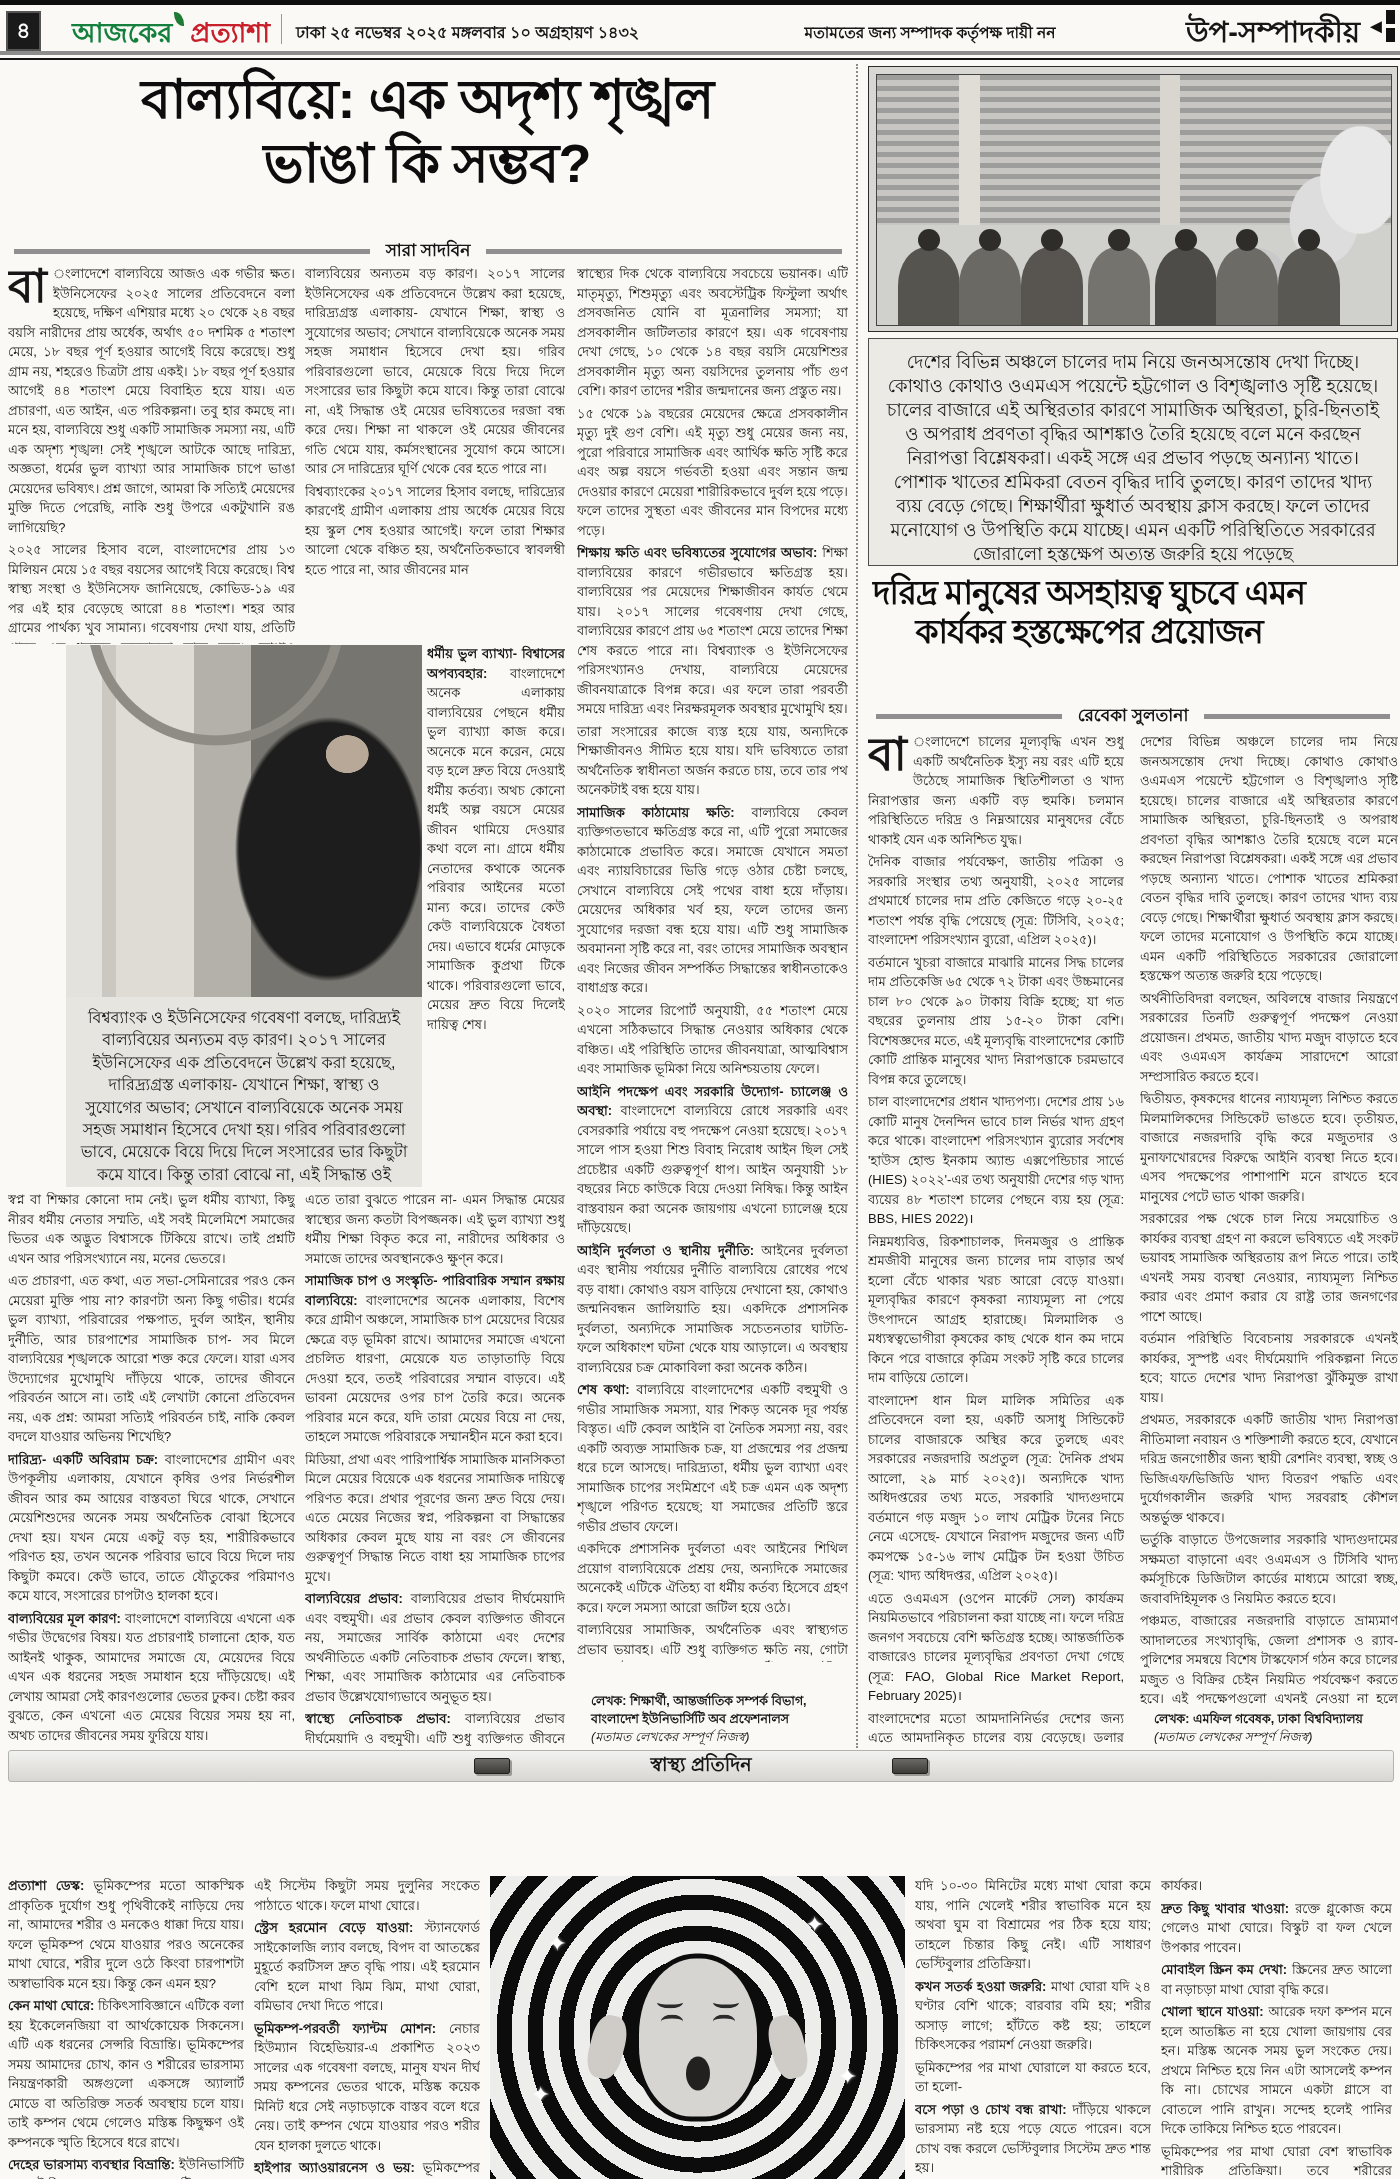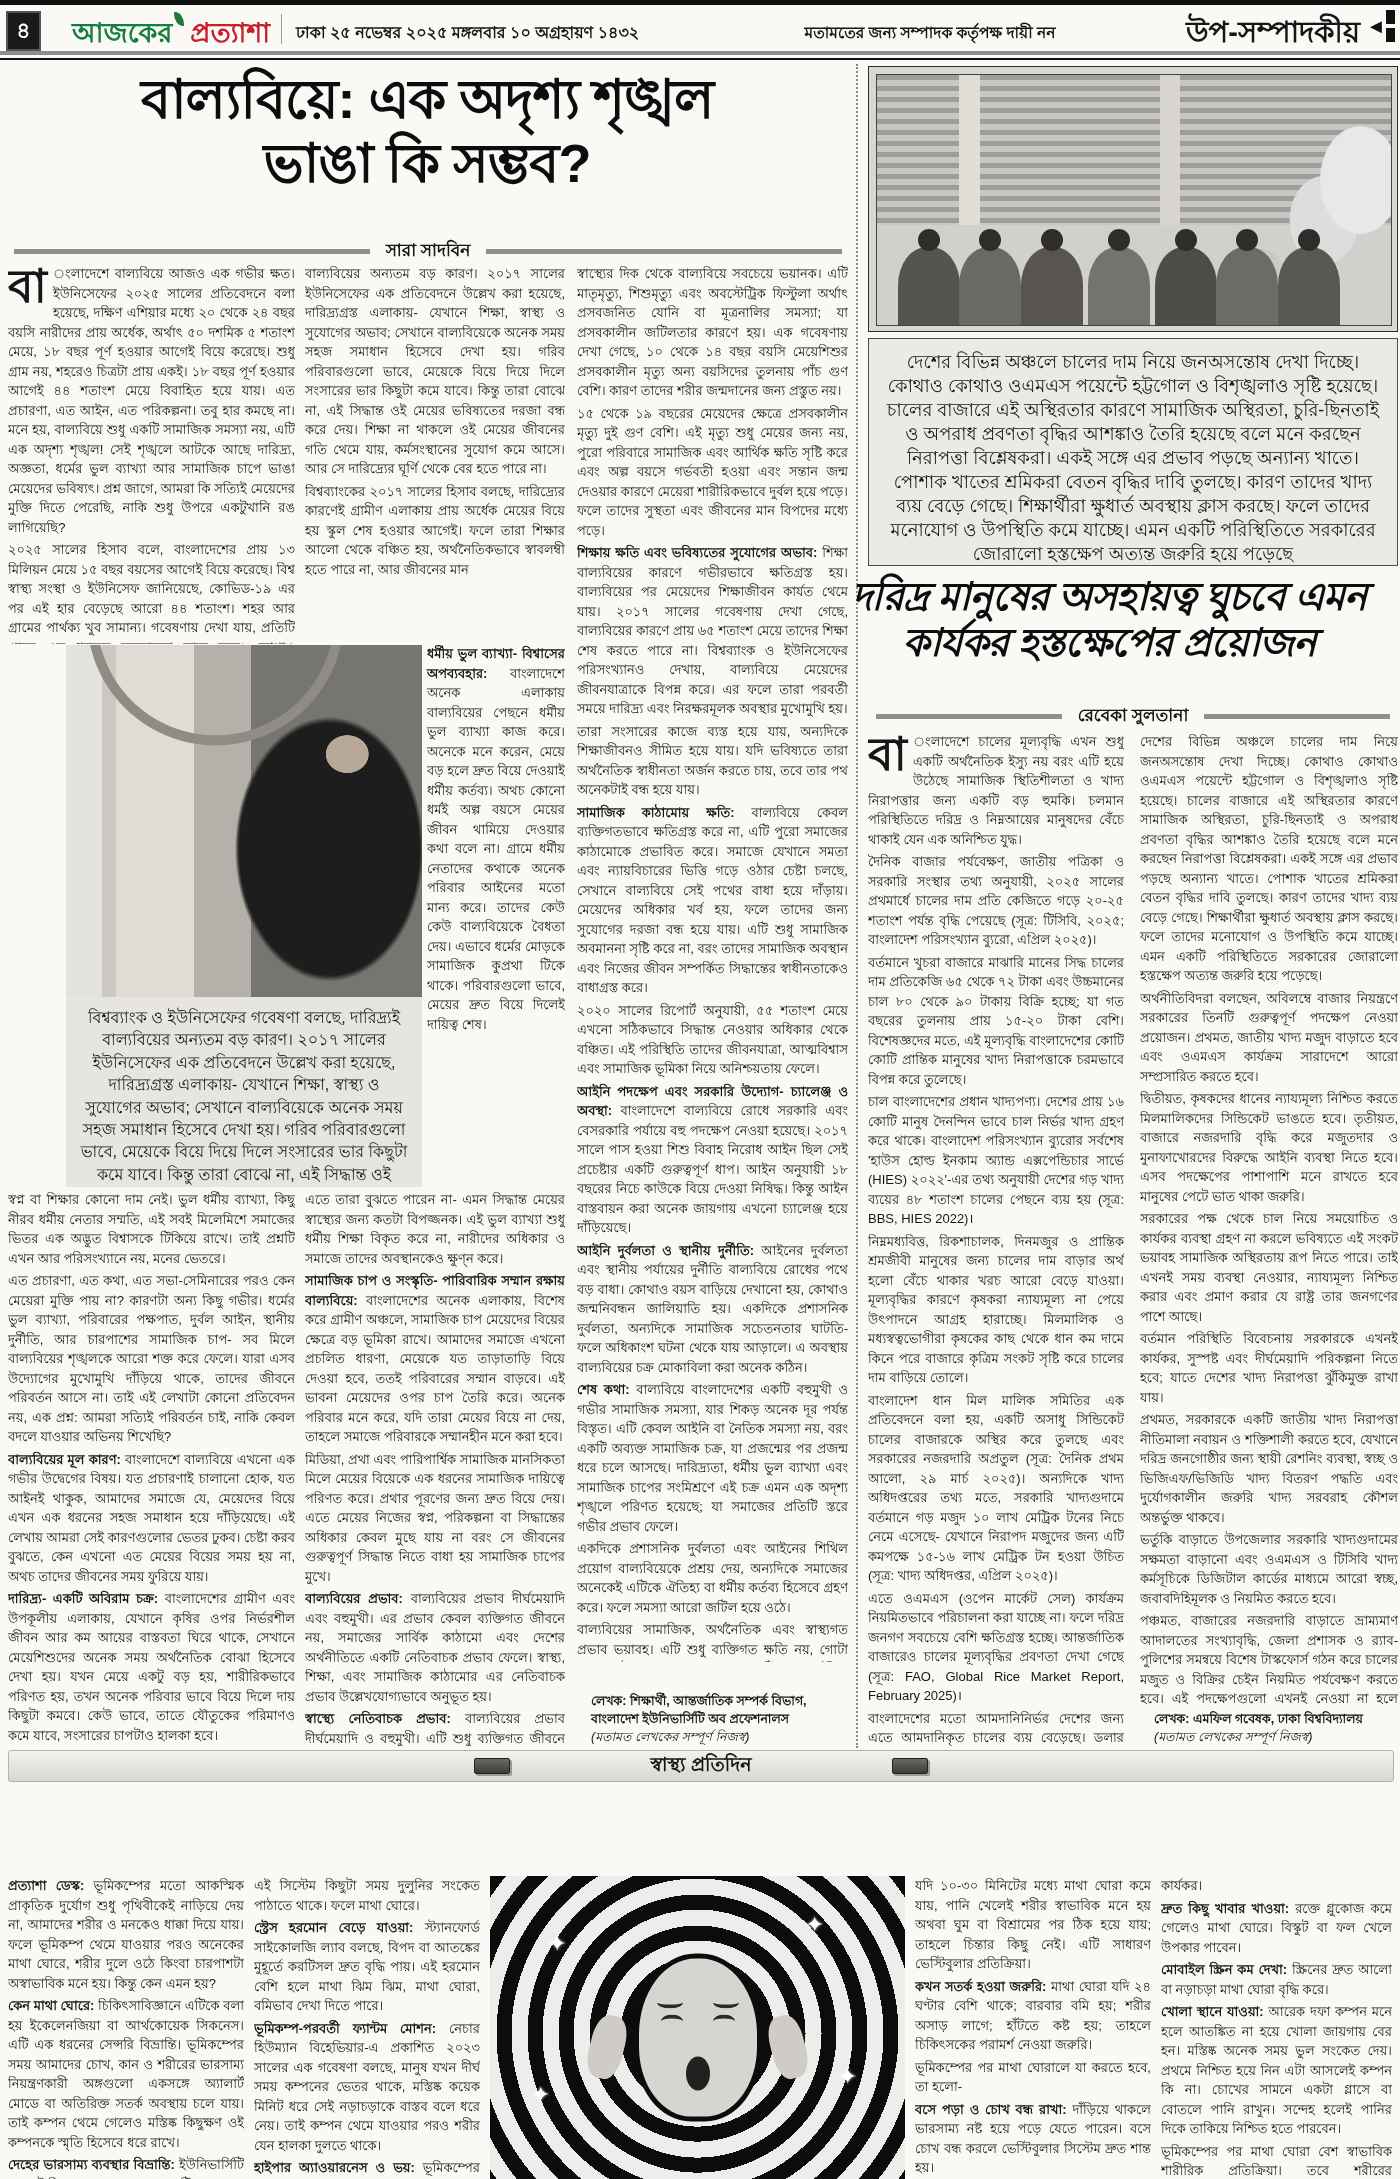--- a/index.html
+++ b/index.html
@@ -117,22 +117,22 @@
     <div class="bodytext" style="height:380px;">
       <p><span class="dropcap">বা</span><span>ংলাদেশে বাল্যবিয়ে আজও এক গভীর ক্ষত। ইউনিসেফের ২০২৫ সালের প্রতিবেদনে বলা হয়েছে, দক্ষিণ এশিয়ার মধ্যে ২০ থেকে ২৪ বছর বয়সি নারীদের প্রায় অর্ধেক, অর্থাৎ ৫০ দশমিক ৫ শতাংশ মেয়ে, ১৮ বছর পূর্ণ হওয়ার আগেই বিয়ে করেছে। শুধু গ্রাম নয়, শহরেও চিত্রটা প্রায় একই। ১৮ বছর পূর্ণ হওয়ার আগেই ৪৪ শতাংশ মেয়ে বিবাহিত হয়ে যায়। এত প্রচারণা, এত আইন, এত পরিকল্পনা। তবু হার কমছে না। মনে হয়, বাল্যবিয়ে শুধু একটি সামাজিক সমস্যা নয়, এটি এক অদৃশ্য শৃঙ্খল! সেই শৃঙ্খলে আটকে আছে দারিদ্র্য, অজ্ঞতা, ধর্মের ভুল ব্যাখ্যা আর সামাজিক চাপে ভাঙা মেয়েদের ভবিষ্যৎ। প্রশ্ন জাগে, আমরা কি সত্যিই মেয়েদের মুক্তি দিতে পেরেছি, নাকি শুধু উপরে একটুখানি রঙ লাগিয়েছি?</span></p>
       <div>
           <p>২০২৫ সালের হিসাব বলে, বাংলাদেশের প্রায় ১৩ মিলিয়ন মেয়ে ১৫ বছর বয়সের আগেই বিয়ে করেছে। বিশ্ব স্বাস্থ্য সংস্থা ও ইউনিসেফ জানিয়েছে, কোভিড-১৯ এর পর এই হার বেড়েছে আরো ৪৪ শতাংশ। শহর আর গ্রামের পার্থক্য খুব সামান্য। গবেষণায় দেখা যায়, প্রতিটি প্রান্তে এক ধরনের অসহায়তা কাজ করে। কোথাও সামাজিক চোখ, কোথাও অভাব, কোথাও ভয়। এত উদ্যোগ, এত প্রচেষ্টা, এত পোস্টার, তবু সফলতা যেন হাতের মুঠোয় আসে না। সমাজ, অর্থনীতি, সংস্কৃতি, সব মিলিয়ে মেয়েরা এখনো বন্দি এক নীরব চক্রে।</p>
         </div>
     </div>
     <div style="height:546px;"></div>
     <div class="bodytext" style="height:556px;">
         <p>স্বপ্ন বা শিক্ষার কোনো দাম নেই। ভুল ধর্মীয় ব্যাখ্যা, কিছু নীরব ধর্মীয় নেতার সম্মতি, এই সবই মিলেমিশে সমাজের ভিতর এক অদ্ভুত বিশ্বাসকে টিকিয়ে রাখে। তাই প্রশ্নটি এখন আর পরিসংখ্যানে নয়, মনের ভেতরে।</p>
         <p>এত প্রচারণা, এত কথা, এত সভা-সেমিনারের পরও কেন মেয়েরা মুক্তি পায় না? কারণটা অন্য কিছু গভীর। ধর্মের ভুল ব্যাখ্যা, পরিবারের পক্ষপাত, দুর্বল আইন, স্থানীয় দুর্নীতি, আর চারপাশের সামাজিক চাপ- সব মিলে বাল্যবিয়ের শৃঙ্খলকে আরো শক্ত করে ফেলে। যারা এসব উদ্যোগের মুখোমুখি দাঁড়িয়ে থাকে, তাদের জীবনে পরিবর্তন আসে না। তাই এই লেখাটা কোনো প্রতিবেদন নয়, এক প্রশ্ন: আমরা সত্যিই পরিবর্তন চাই, নাকি কেবল বদলে যাওয়ার অভিনয় শিখেছি?</p>
+        <p><b>দারিদ্র্য- একটি অবিরাম চক্র: </b>বাংলাদেশের গ্রামীণ এবং উপকূলীয় এলাকায়, যেখানে কৃষির ওপর নির্ভরশীল জীবন আর কম আয়ের বাস্তবতা ঘিরে থাকে, সেখানে মেয়েশিশুদের অনেক সময় অর্থনৈতিক বোঝা হিসেবে দেখা হয়। যখন মেয়ে একটু ব‌ড় হয়, শারীরিকভাবে পরিণত হয়, তখন অনেক পরিবার ভাবে বিয়ে দিলে দায় কিছুটা কমবে। কেউ ভাবে, তাতে যৌতুকের পরিমাণও কমে যাবে, সংসারের চাপটাও হালকা হবে।</p>
         <p><b>বাল্যবিয়ের মূল কারণ: </b>বাংলাদেশে বাল্যবিয়ে এখনো এক গভীর উদ্বেগের বিষয়। যত প্রচারণাই চালানো হোক, যত আইনই থাকুক, আমাদের সমাজে যে, মেয়েদের বিয়ে এখন এক ধরনের সহজ সমাধান হয়ে দাঁড়িয়েছে। এই লেখায় আমরা সেই কারণগুলোর ভেতর ঢুকব। চেষ্টা করব বুঝতে, কেন এখনো এত মেয়ের বিয়ের সময় হয় না, অথচ তাদের জীবনের সময় ফুরিয়ে যায়।</p>
-        <p><b>দারিদ্র্য- একটি অবিরাম চক্র: </b>বাংলাদেশের গ্রামীণ এবং উপকূলীয় এলাকায়, যেখানে কৃষির ওপর নির্ভরশীল জীবন আর কম আয়ের বাস্তবতা ঘিরে থাকে, সেখানে মেয়েশিশুদের অনেক সময় অর্থনৈতিক বোঝা হিসেবে দেখা হয়। যখন মেয়ে একটু ব‌ড় হয়, শারীরিকভাবে পরিণত হয়, তখন অনেক পরিবার ভাবে বিয়ে দিলে দায় কিছুটা কমবে। কেউ ভাবে, তাতে যৌতুকের পরিমাণও কমে যাবে, সংসারের চাপটাও হালকা হবে।</p>
       </div>
   </div>
 
   <div class="abs" style="left:305px;top:264px;width:260px;height:1482px;">
     <div class="bodytext" style="height:380px;">
         <p>বাল্যবিয়ের অন্যতম বড় কারণ। ২০১৭ সালের ইউনিসেফের এক প্রতিবেদনে উল্লেখ করা হয়েছে, দারিদ্র্যগ্রস্ত এলাকায়- যেখানে শিক্ষা, স্বাস্থ্য ও সুযোগের অভাব; সেখানে বাল্যবিয়েকে অনেক সময় সহজ সমাধান হিসেবে দেখা হয়। গরিব পরিবারগুলো ভাবে, মেয়েকে বিয়ে দিয়ে দিলে সংসারের ভার কিছুটা কমে যাবে। কিন্তু তারা বোঝে না, এই সিদ্ধান্ত ওই মেয়ের ভবিষ্যতের দরজা বন্ধ করে দেয়। শিক্ষা না থাকলে ওই মেয়ের জীবনের গতি থেমে যায়, কর্মসংস্থানের সুযোগ কমে আসে। আর সে দারিদ্র্যের ঘূর্ণি থেকে বের হতে পারে না।</p>
         <p>বিশ্বব্যাংকের ২০১৭ সালের হিসাব বলছে, দারিদ্র্যের কারণেই গ্রামীণ এলাকায় প্রায় অর্ধেক মেয়ের বিয়ে হয় স্কুল শেষ হওয়ার আগেই। ফলে তারা শিক্ষার আলো থেকে বঞ্চিত হয়, অর্থনৈতিকভাবে স্বাবলম্বী হতে পারে না, আর জীবনের মান</p>
       </div>
     <div class="bodytext" style="height:546px;">
       <span class="cutout"></span>
@@ -195,21 +195,21 @@
         </div>
       <div class="figure" style="left:66%;background:#6d6b66;">
           <div class="fhead"></div>
         </div>
       <div class="figure" style="left:78%;background:#5a5853;">
           <div class="fhead"></div>
         </div>
     </div>
   </div>
   <div class="abs caption-box" style="left:868px;top:338px;width:530px;height:228px;">দেশের বিভিন্ন অঞ্চলে চালের দাম নিয়ে জনঅসন্তোষ দেখা দিচ্ছে। কোথাও কোথাও ওএমএস পয়েন্টে হট্টগোল ও বিশৃঙ্খলাও সৃষ্টি হয়েছে। চালের বাজারে এই অস্থিরতার কারণে সামাজিক অস্থিরতা, চুরি-ছিনতাই ও অপরাধ প্রবণতা বৃদ্ধির আশঙ্কাও তৈরি হয়েছে বলে মনে করছেন নিরাপত্তা বিশ্লেষকরা। একই সঙ্গে এর প্রভাব পড়ছে অন্যান্য খাতে। পোশাক খাতের শ্রমিকরা বেতন বৃদ্ধির দাবি তুলছে। কারণ তাদের খাদ্য ব্যয় বেড়ে গেছে। শিক্ষার্থীরা ক্ষুধার্ত অবস্থায় ক্লাস করছে। ফলে তাদের মনোযোগ ও উপস্থিতি কমে যাচ্ছে। এমন একটি পরিস্থিতিতে সরকারের জোরালো হস্তক্ষেপ অত্যন্ত জরুরি হয়ে পড়েছে</div>
-  <div class="abs headline-xl" style="left:844px;top:574px;width:530px;font-size:39px;font-style:italic;">
+  <div class="abs headline-xl" style="left:824px;top:574px;width:530px;font-size:33px;">
     <div>দরিদ্র মানুষের অসহায়ত্ব ঘুচবে এমন</div>
     <div>কার্যকর হস্তক্ষেপের প্রয়োজন</div>
   </div>
   <div class="abs byline-row" style="left:876px;top:702px;width:514px;">
     <div class="bar"></div>
     <div class="name">রেবেকা সুলতানা</div>
     <div class="bar"></div>
   </div>
   <div class="abs" style="left:868px;top:732px;width:256px;height:1014px;">
     <div class="bodytext" style="height:1014px;">

